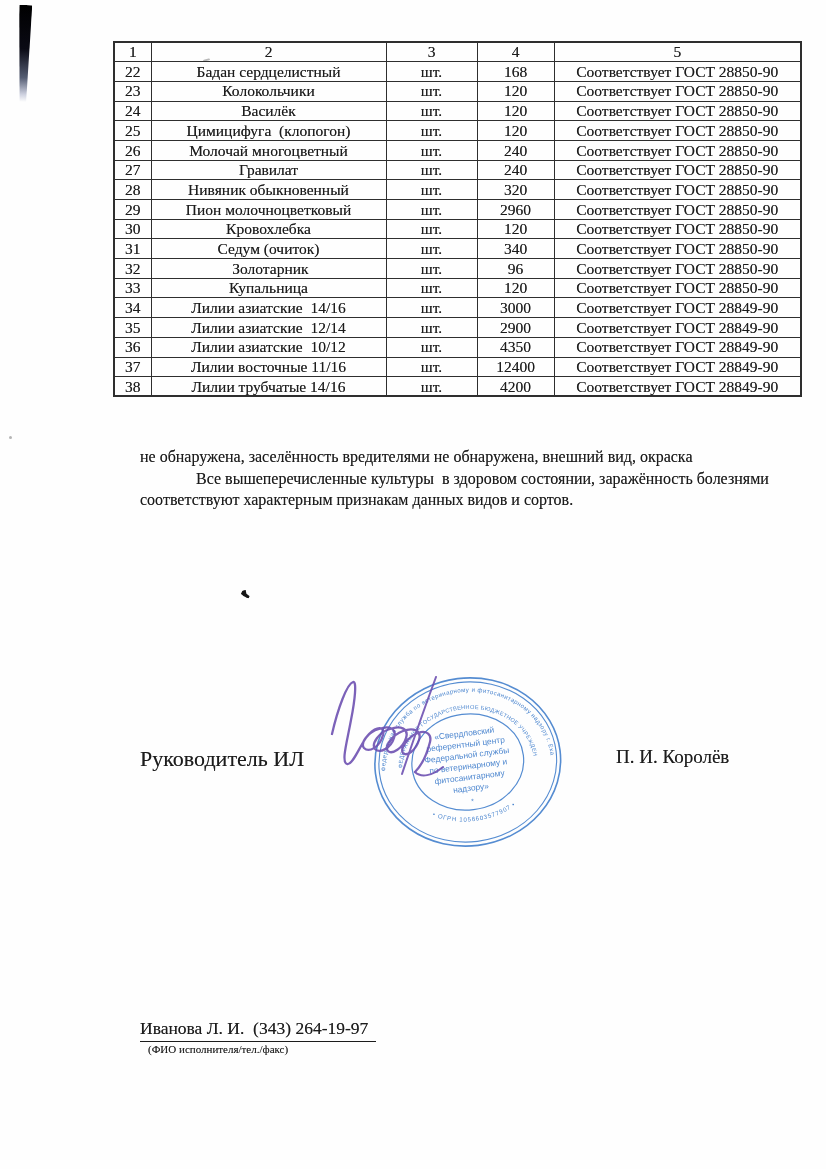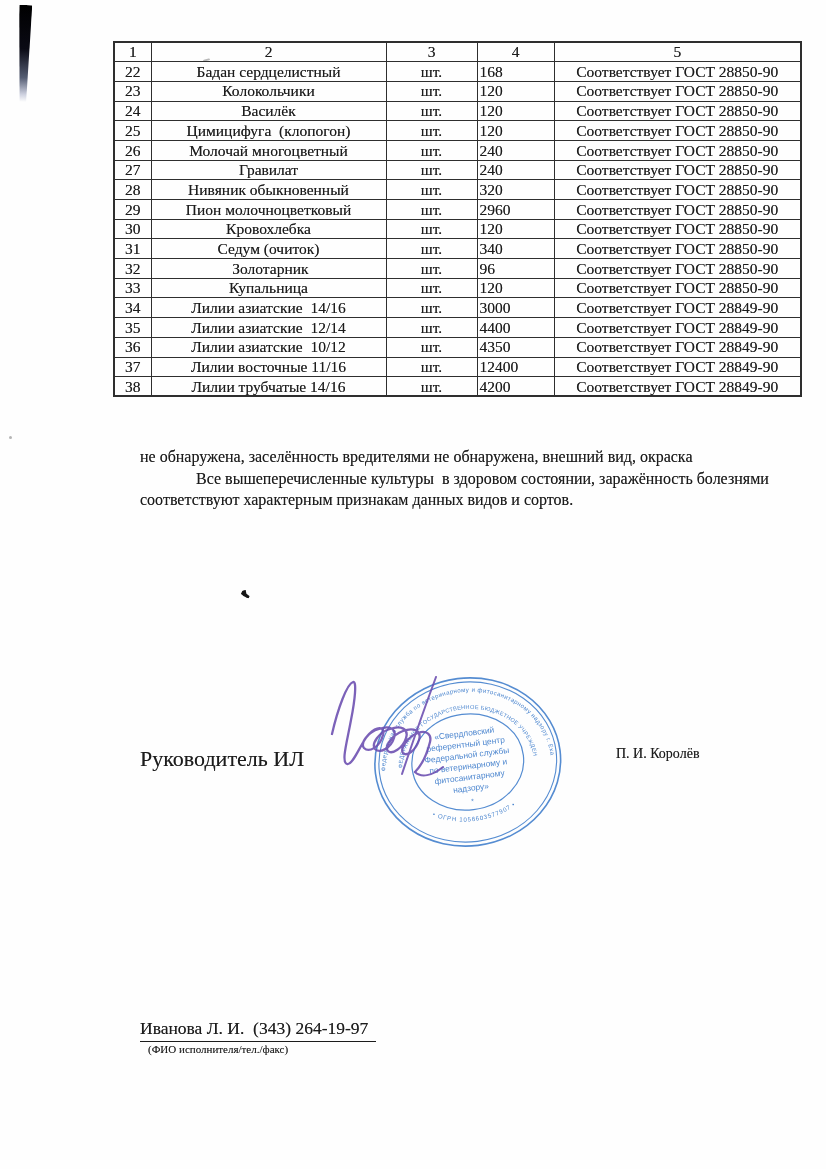--- a/index.html
+++ b/index.html
@@ -47,40 +47,40 @@
     padding: 0 2px;
     font-weight: normal;
     vertical-align: middle;
     white-space: nowrap;
     overflow: hidden;
   }
   table.plants { border: 2px solid #2e2e2e; }
   td.c-num, th.c-num { text-align: center; }
   td.c-name { text-align: center; padding-left: 9px; }
   td.c-unit { text-align: center; }
-  td.c-qty { text-align: left; }
+  td.c-qty { text-align: center; }
   td.c-comp { text-align: center; }
 
   
   .paragraph {
     position: absolute; left: 140px; top: 446px; width: 668px;
     font-size: 16px; line-height: 21.5px;
     text-shadow: 0 0 0.5px rgba(20,20,20,.55);
   }
   .paragraph .pline { white-space: pre; }
   .paragraph .pline.indent { text-indent: 56px; }
 
   
   .role-label {
     position: absolute; left: 140px; top: 746px;
     font-size: 22px; text-shadow: 0 0 0.5px rgba(20,20,20,.5);
   }
   .signer-name {
     position: absolute; left: 616px; top: 746px;
-    font-size: 14px; text-shadow: 0 0 0.5px rgba(20,20,20,.5);
+    font-size: 19px; text-shadow: 0 0 0.5px rgba(20,20,20,.5);
   }
   .stamp-svg { position: absolute; left: 368px; top: 674px; transform: rotate(-7deg); opacity: .92; }
   .stamp-svg text { font-family: "Liberation Sans", sans-serif; }
   .sig-svg { position: absolute; left: 312px; top: 672px; }
 
   
   .footer-contact {
     position: absolute; left: 140px; top: 1018px;
     font-size: 17.5px;
     border-bottom: 1.6px solid #1c1c1c;
@@ -221,21 +221,21 @@
     <td class="c-name">Лилии азиатские &nbsp;14/16</td>
     <td class="c-unit">шт.</td>
     <td class="c-qty">3000</td>
     <td class="c-comp">Соответствует ГОСТ 28849-90</td>
   </tr>
 
   <tr>
     <td class="c-num">35</td>
     <td class="c-name">Лилии азиатские &nbsp;12/14</td>
     <td class="c-unit">шт.</td>
-    <td class="c-qty">4400</td>
+    <td class="c-qty">2900</td>
     <td class="c-comp">Соответствует ГОСТ 28849-90</td>
   </tr>
 
   <tr>
     <td class="c-num">36</td>
     <td class="c-name">Лилии азиатские &nbsp;10/12</td>
     <td class="c-unit">шт.</td>
     <td class="c-qty">4350</td>
     <td class="c-comp">Соответствует ГОСТ 28849-90</td>
   </tr>

